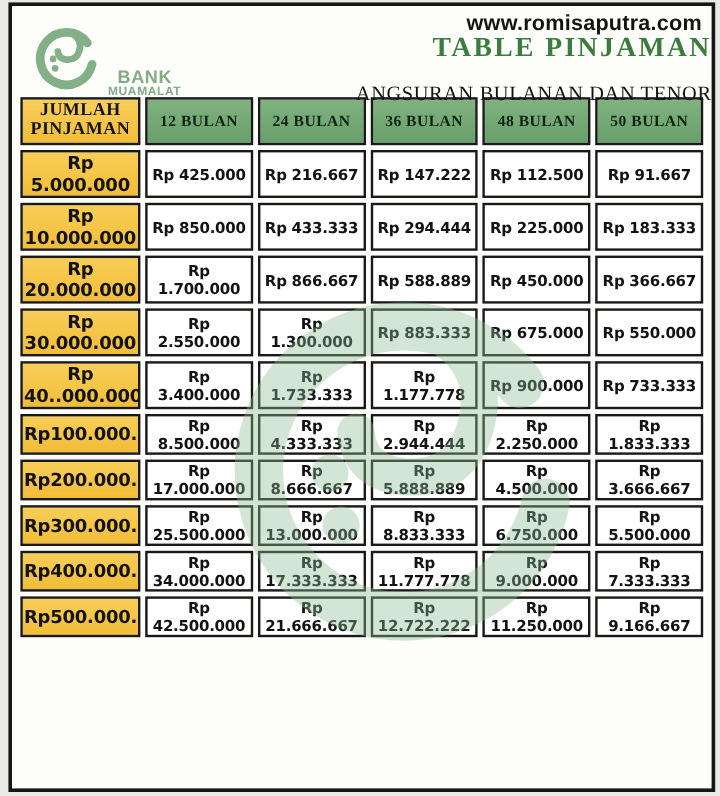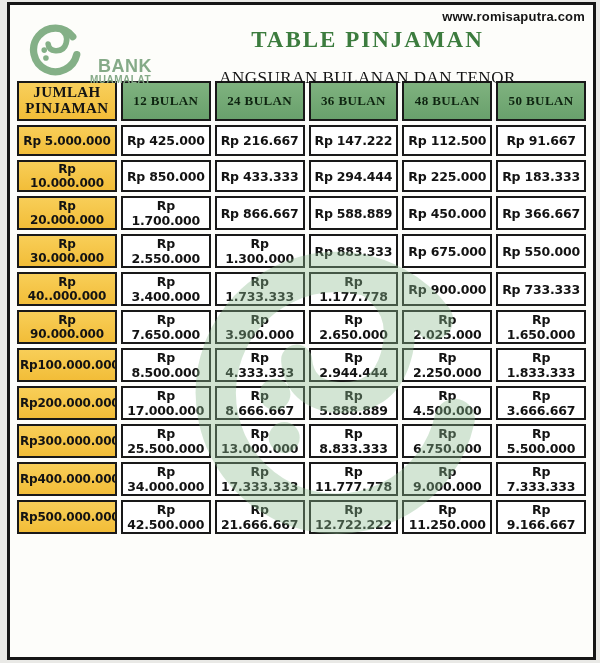--- a/index.html
+++ b/index.html
@@ -13,37 +13,37 @@
     position: absolute;
     left: 7px; top: 2px; right: 4px; bottom: 3px;
     background: #fdfdfa;
     border: 3px solid #161616;
     box-sizing: border-box;
   }
   
   .header { position: relative; height: 72px; }
   .site-url {
     position: absolute; top: 4px; right: 8px;
-    font-size: 13px; font-weight: bold; color: #141414;
+    font-size: 18px; font-weight: bold; color: #141414;
     letter-spacing: 0.2px;
   }
   .brand {
     position: absolute; left: 16px; top: 8px;
     display: flex; align-items: center; gap: 4px;
   }
   .brand svg { width: 60px; height: 56px; }
   .brand-text {
     color: #85aa88; font-weight: bold; line-height: 1.02;
     letter-spacing: 0.5px;
   }
-  .brand-text .l1 { font-size: 18px; display: block; margin-left: 8px; margin-top: 44px; }
+  .brand-text .l1 { font-size: 15px; display: block; margin-left: 8px; margin-top: 44px; }
   .brand-text .l2 { font-size: 10px; display: block; }
   .titles {
     position: absolute; left: 132px; right: 0; top: 22px;
-    text-align: center;
+    text-align: right;
   }
   .title {
     font-family: "Liberation Serif", "DejaVu Serif", serif;
     font-size: 23px; font-weight: bold; color: #3c7c3e;
     letter-spacing: 2px;
   }
   .subtitle {
     margin-top: 15px;
     font-family: "Liberation Serif", "DejaVu Serif", serif;
     font-size: 17px; font-weight: normal; color: #131313;
@@ -86,21 +86,21 @@
     background: #ffffff;
     color: #131313;
     font-family: "DejaVu Sans", "Liberation Sans", sans-serif;
     font-size: 12.5px;
     height: 27px;
     letter-spacing: -0.2px;
   }
   tbody td.amount {
     background: #f6c647;
     background: linear-gradient(#f8ce58, #f2bd38);
-    font-size: 12px;
+    font-size: 15px;
   }
   
   .watermark {
     position: absolute;
     left: 175px; top: 228px;
     width: 310px; height: 310px;
     opacity: 0.38;
     pointer-events: none;
   }
 </style>
@@ -185,28 +185,20 @@
         </tr>
         <tr>
           <td class="amount">Rp 40..000.000</td>
           <td>Rp 3.400.000</td>
           <td>Rp 1.733.333</td>
           <td>Rp 1.177.778</td>
           <td>Rp 900.000</td>
           <td>Rp 733.333</td>
         </tr>
         <tr>
-          <td class="amount">Rp 90.000.000</td>
-          <td>Rp 7.650.000</td>
-          <td>Rp 3.900.000</td>
-          <td>Rp 2.650.000</td>
-          <td>Rp 2.025.000</td>
-          <td>Rp 1.650.000</td>
-        </tr>
-        <tr>
           <td class="amount">Rp100.000.000</td>
           <td>Rp 8.500.000</td>
           <td>Rp 4.333.333</td>
           <td>Rp 2.944.444</td>
           <td>Rp 2.250.000</td>
           <td>Rp 1.833.333</td>
         </tr>
         <tr>
           <td class="amount">Rp200.000.000</td>
           <td>Rp 17.000.000</td>

